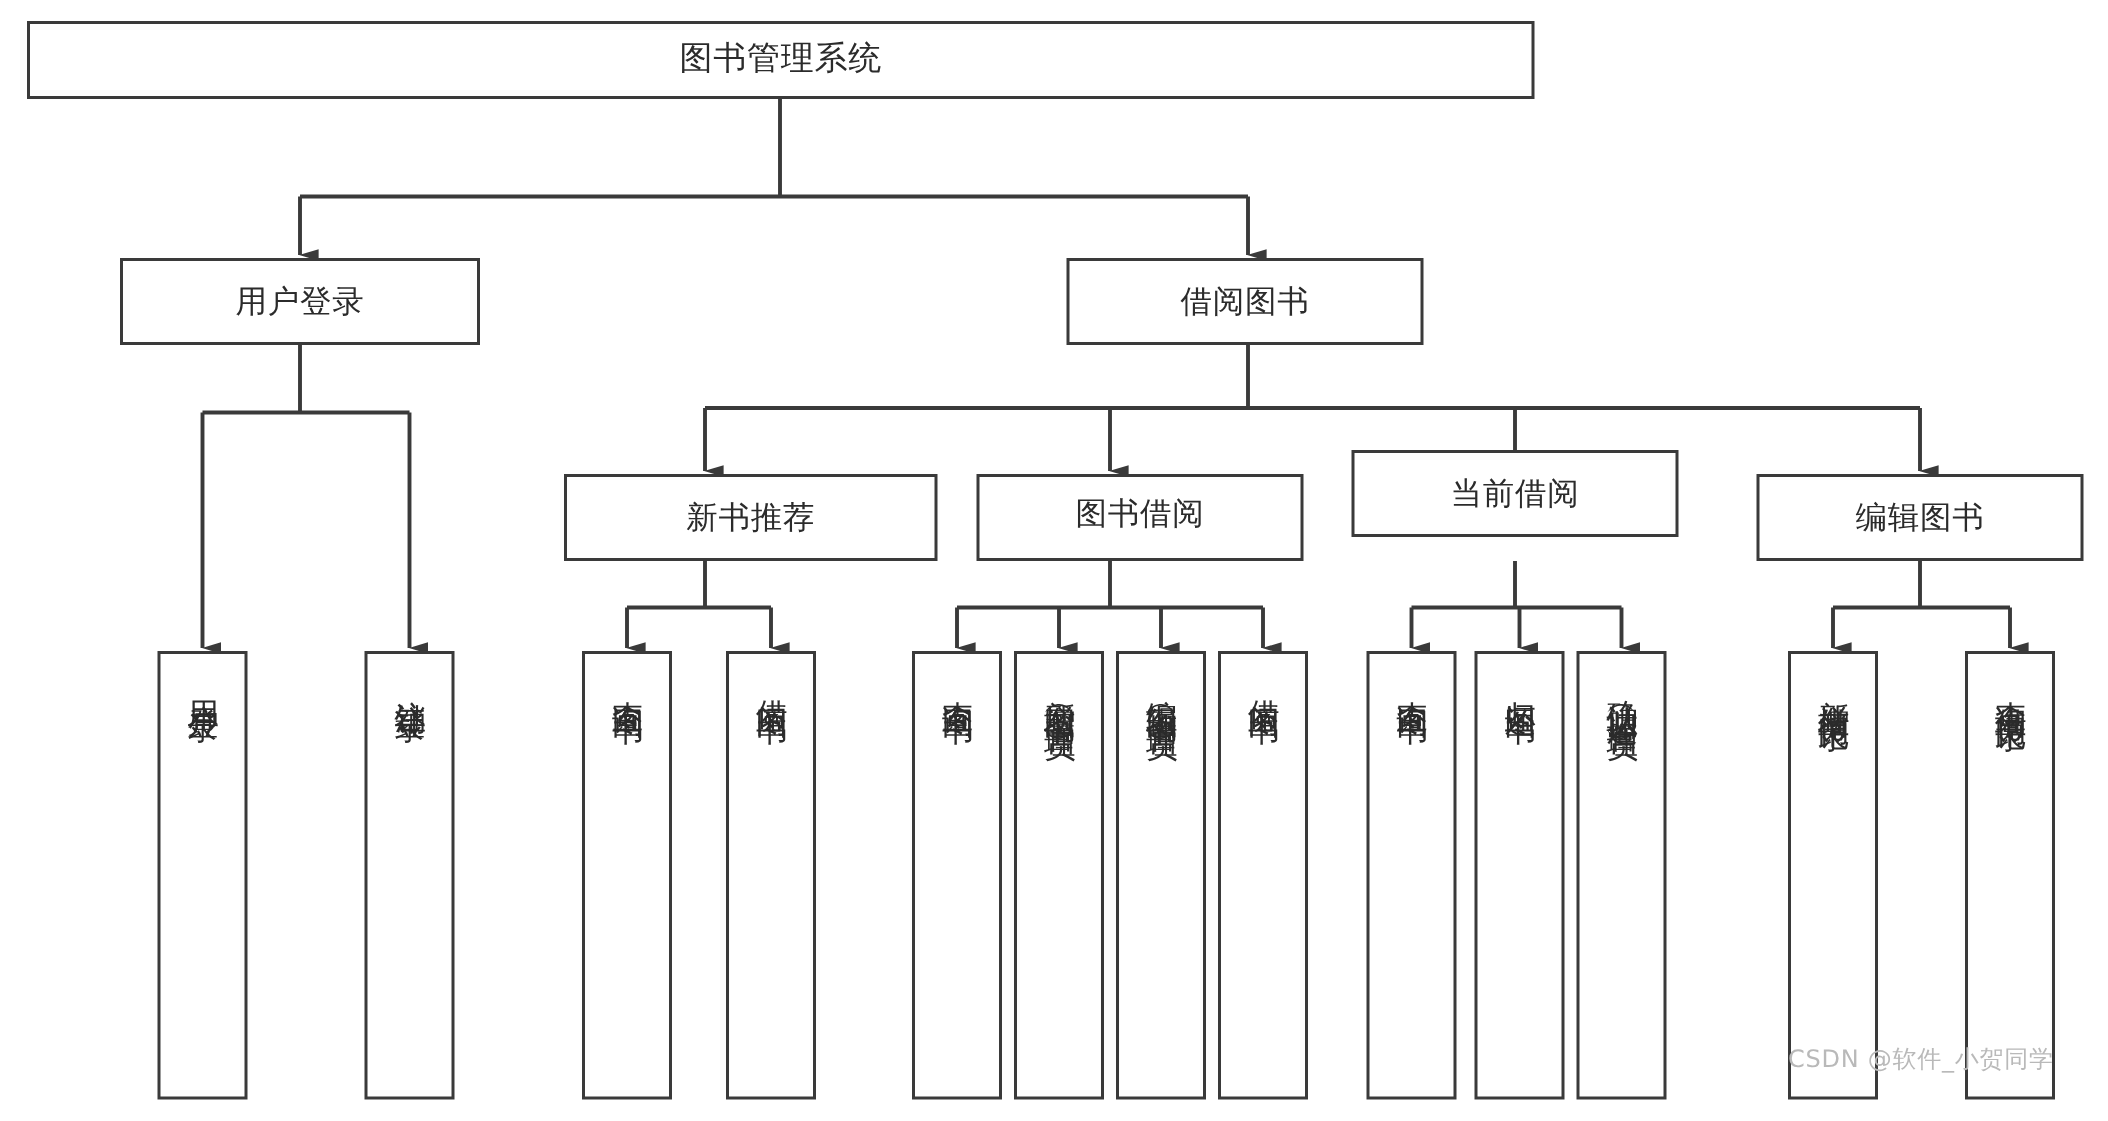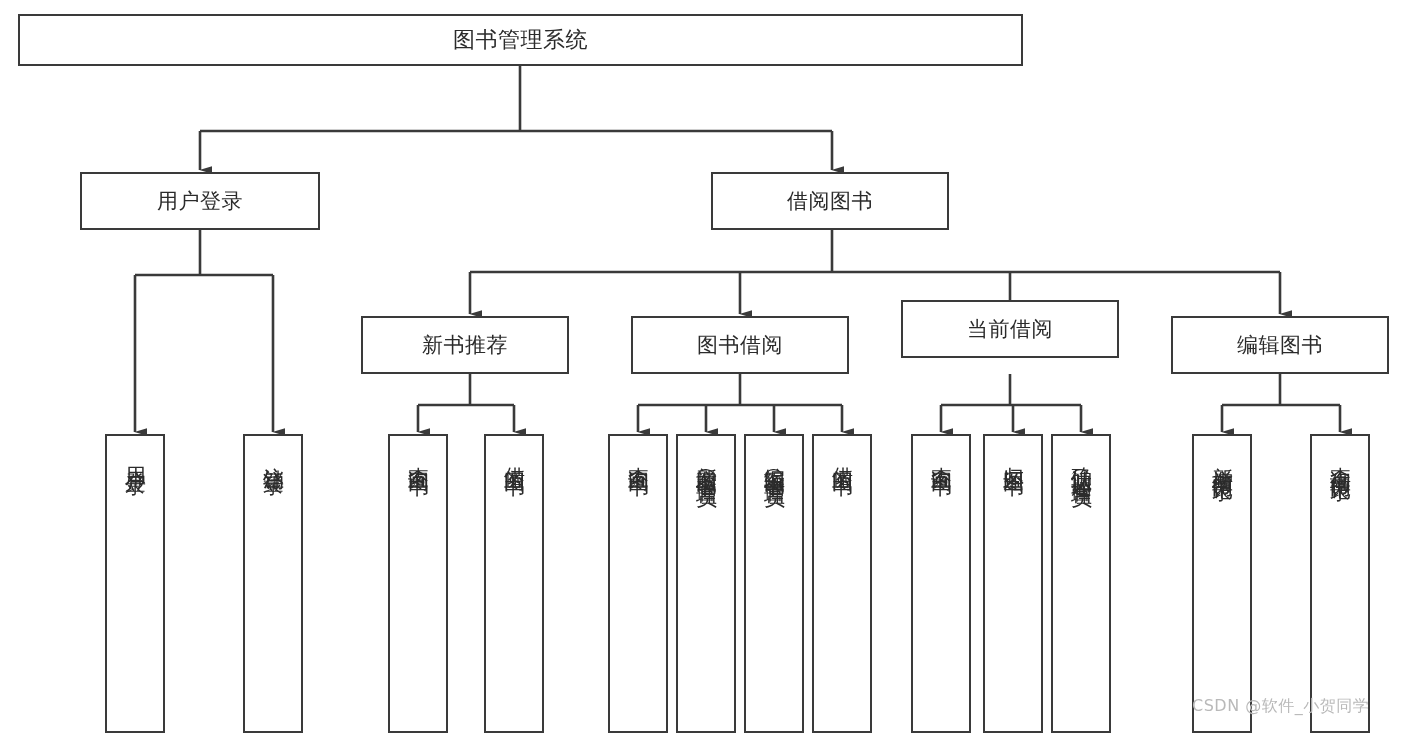--- a/index.html
+++ b/index.html
@@ -132,24 +132,24 @@
     <span class="label">图书管理系统</span>
   </div>
 
   <div class="node horiz" style="left: 80px; top: 172px; width: 240px; height: 58px;">
     <span class="label">用户登录</span>
   </div>
   <div class="node horiz" style="left: 711px; top: 172px; width: 238px; height: 58px;">
     <span class="label">借阅图书</span>
   </div>
 
-  <div class="node horiz" style="left: 361px; top: 316px; width: 208px; height: 58px;">
+  <div class="node horiz" style="left: 376px; top: 316px; width: 249px; height: 58px;">
     <span class="label">新书推荐</span>
   </div>
-  <div class="node horiz" style="left: 631px; top: 316px; width: 218px; height: 58px;">
+  <div class="node horiz" style="left: 651px; top: 316px; width: 218px; height: 58px; font-family: Liberation Mono, monospace;">
     <span class="label">图书借阅</span>
   </div>
   <div class="node horiz" style="left: 901px; top: 300px; width: 218px; height: 58px;">
     <span class="label">当前借阅</span>
   </div>
   <div class="node horiz" style="left: 1171px; top: 316px; width: 218px; height: 58px;">
     <span class="label">编辑图书</span>
   </div>
 
   <div class="node vert" style="left: 105px; top: 434px; width: 60px; height: 299px;">

